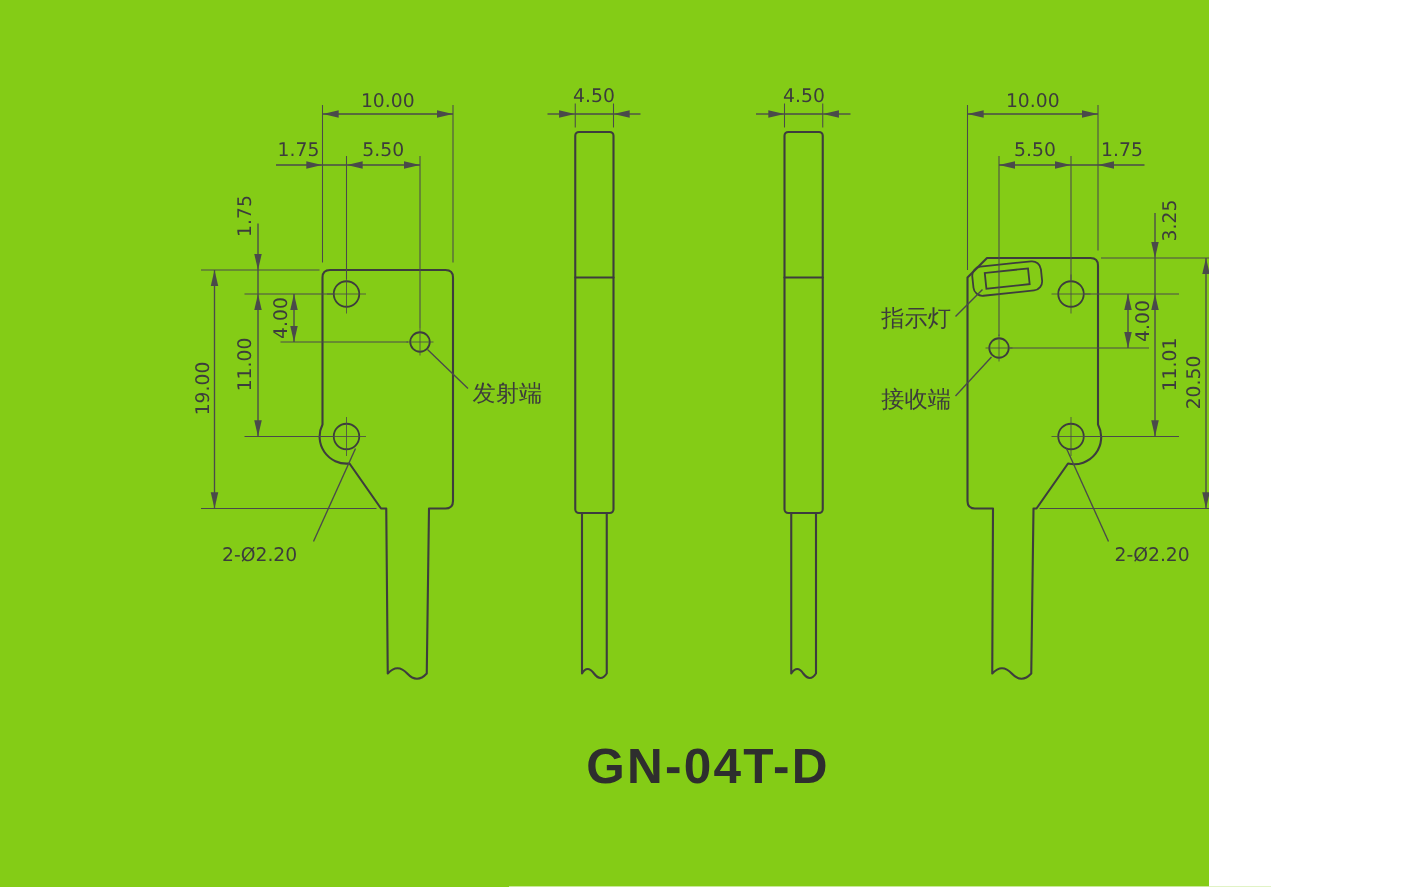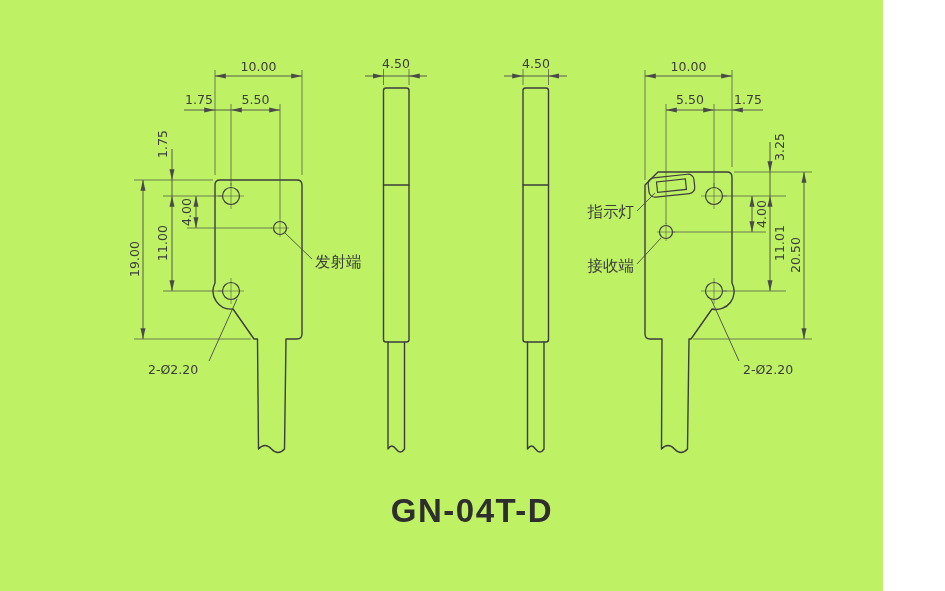--- a/index.html
+++ b/index.html
@@ -1,16 +1,16 @@
 <!DOCTYPE html>
 <html><head>
 <meta charset="utf-8">
 <style>
   html,body{margin:0;padding:0;background:#ffffff;}
-  .canvas{width:883px;height:591px;background:#bef264;position:relative;overflow:hidden;
+  .canvas{width:806px;height:591px;background:#84cc16;position:relative;overflow:hidden;
           font-family:"DejaVu Sans",sans-serif;}
   svg{display:block;}
   .outline{fill:none;stroke:#3d3d3d;stroke-width:1.4;stroke-linejoin:round;stroke-linecap:round;}
   .hole{fill:none;stroke:#3d3d3d;stroke-width:1.2;}
   .center{fill:none;stroke:#4a4a4a;stroke-width:0.55;}
   .ext{fill:none;stroke:#4a4a4a;stroke-width:0.7;}
   .dimline{fill:none;stroke:#4a4a4a;stroke-width:0.9;}
   .leader{fill:none;stroke:#4a4a4a;stroke-width:0.9;}
   text{fill:#3c3c3c;}
   .dim{font-size:12.5px;font-family:"DejaVu Sans",sans-serif;}

